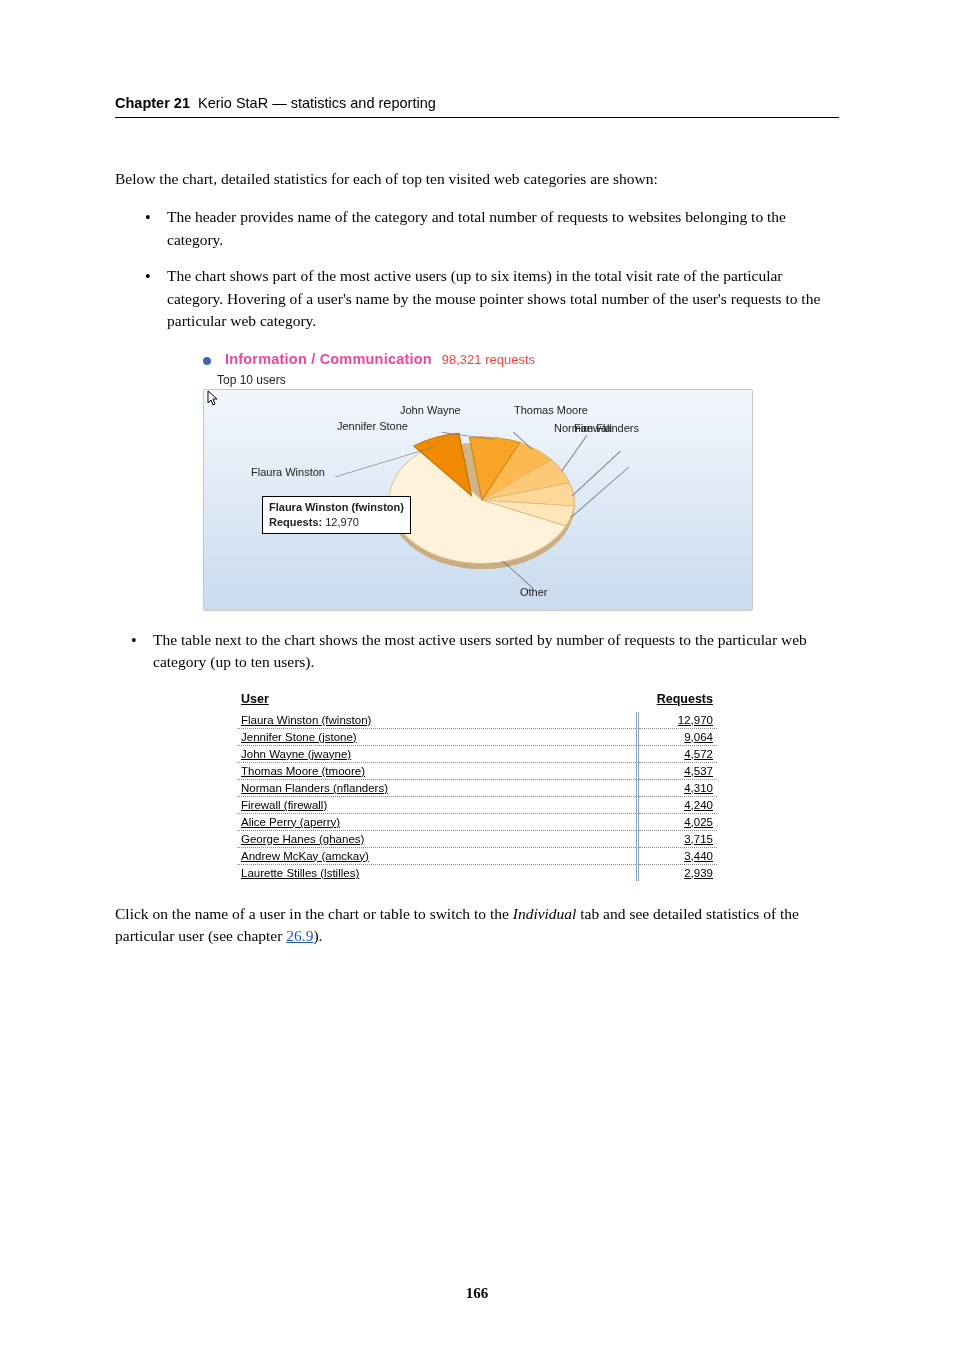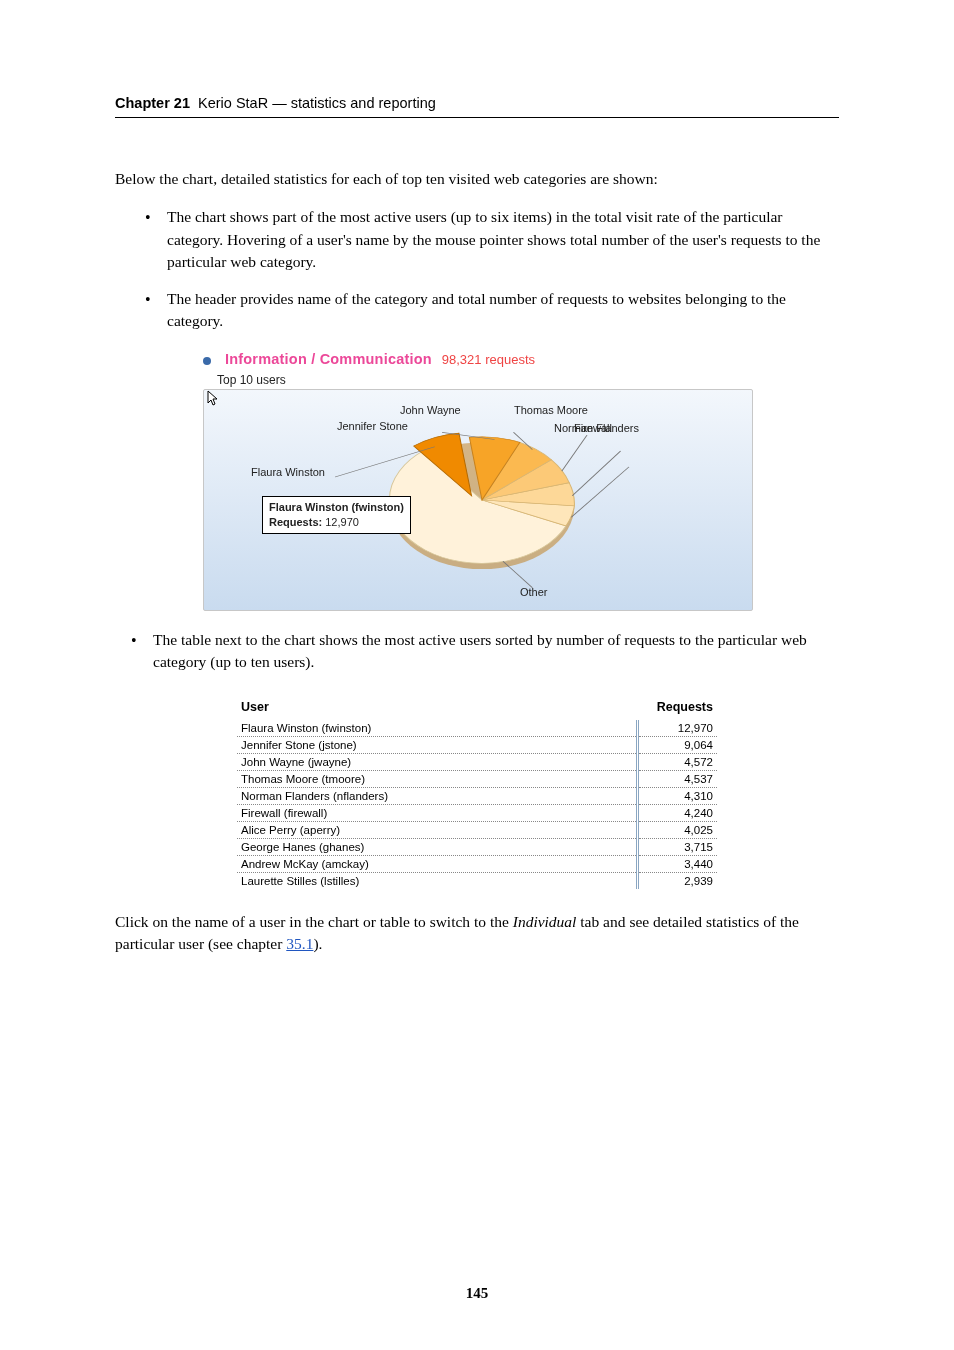--- a/index.html
+++ b/index.html
@@ -133,24 +133,25 @@
   .fig-caption {
     text-align: center;
     font-family: Georgia, "Times New Roman", serif;
     font-size: 13.5px;
     margin-top: 10px;
   }
   .fig-caption .fnum { font-weight: bold; }
 
   
   .fig-table {
-    margin: 22px auto 8px auto;
+    margin: 14px auto 8px auto;
     width: 480px;
     font-family: Verdana, Geneva, sans-serif;
     font-size: 12px;
+    text-decoration: underline;
   }
   .tbl { width: 100%; border-collapse: collapse; }
   .tbl th {
     text-align: left;
     font-weight: bold;
     padding: 4px 4px 6px 4px;
     font-size: 12.5px;
   }
   .tbl th.req { text-align: right; }
   .tbl td {
@@ -181,22 +182,22 @@
 
 <div class="page">
 
   <div class="running-head">
     <span class="chap">Chapter 21</span>&nbsp;&nbsp;<span>Kerio StaR — statistics and reporting</span>
   </div>
 
   <p class="body-text intro">Below the chart, detailed statistics for each of top ten visited web categories are shown:</p>
 
   <ul class="bullets body-text">
+    <li>The header provides name of the category and total number of requests to websites belonging to the category.</li>
     <li>The chart shows part of the most active users (up to six items) in the total visit rate of the particular category. Hovering of a user's name by the mouse pointer shows total number of the user's requests to the particular web category.</li>
-    <li>The header provides name of the category and total number of requests to websites belonging to the category.</li>
   </ul>
 
   <div class="fig-chart">
     <div class="cat-title-row">
       <span class="cat-bullet"></span>
       <span class="cat-title">Information / Communication</span>
       <span class="cat-count">98,321 requests</span>
     </div>
     <div class="top10">Top 10 users</div>
 
@@ -303,17 +304,17 @@
           </tr>
           <tr>
             <td>Laurette Stilles (lstilles)</td>
             <td class="req">2,939</td>
           </tr>
         </tbody>
     </table>
   </div>
 
   <p class="body-text after-text">
-    <span>Click on the name of a user in the chart or table to switch to the </span><span class="em">Individual</span><span> tab and see detailed statistics of the particular user (see chapter </span><a href="#" class="link">35.1</a><span>).</span>
+    <span>Click on the name of a user in the chart or table to switch to the </span><span class="em">Individual</span><span> tab and see detailed statistics of the particular user (see chapter </span><a href="#" class="link">26.9</a><span>).</span>
   </p>
 
-  <div class="page-num">145</div>
+  <div class="page-num">166</div>
 </div>
 
 </body></html>

